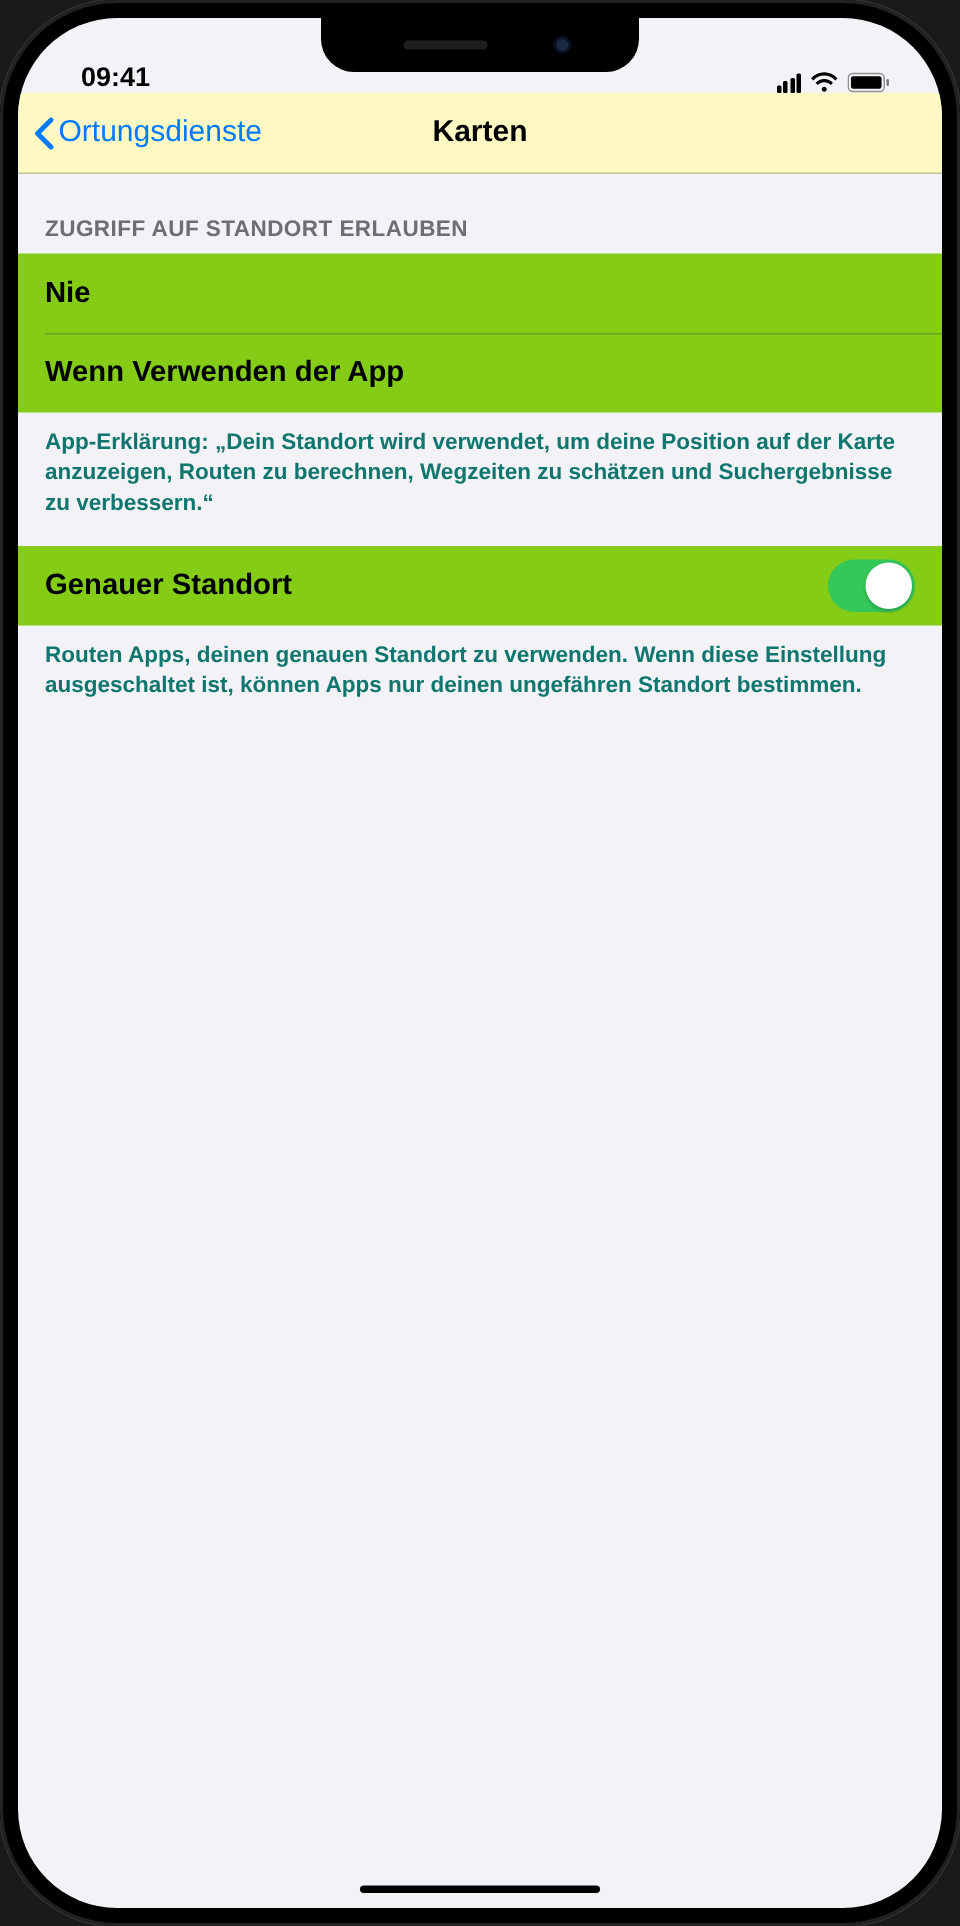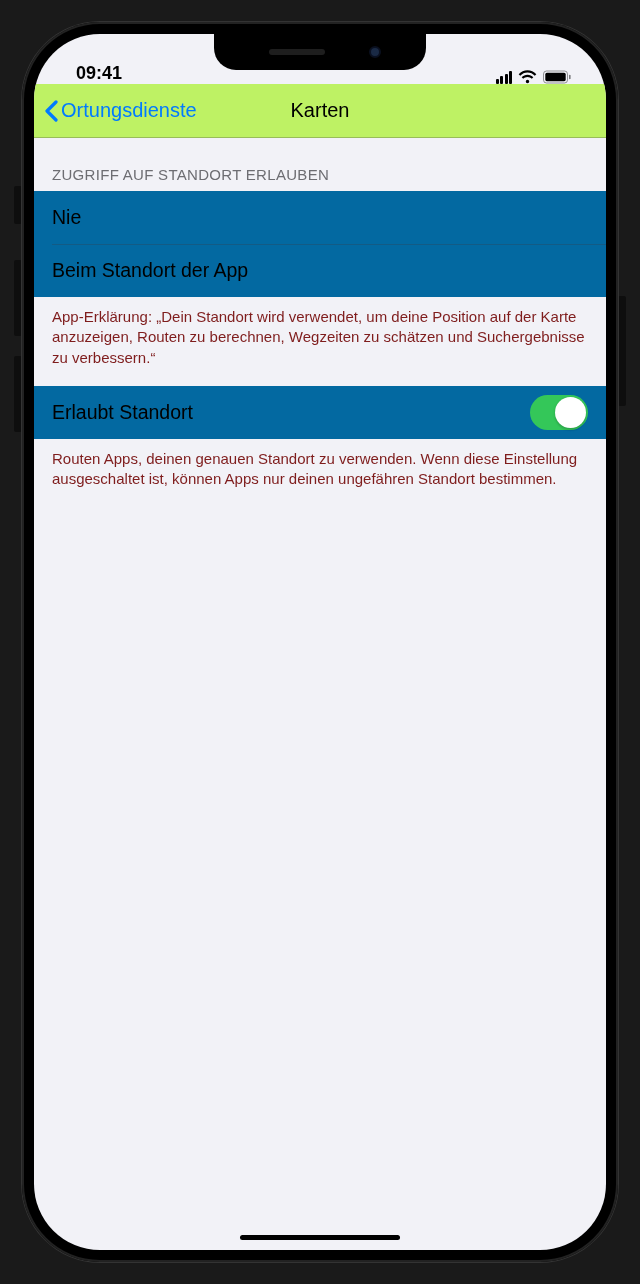--- a/index.html
+++ b/index.html
@@ -9,21 +9,20 @@
       justify-content: center;
       align-items: flex-start;
       min-height: 1284px;
       font-family: -apple-system, "Helvetica Neue", Helvetica, Arial, sans-serif;
     }
     .device {
       width: 640px;
       height: 1284px;
       background: #1a1a1a;
       position: relative;
-      padding: 22px;
     }
     .frame {
       width: 100%;
       height: 100%;
       background: #000;
       border-radius: 78px;
       padding: 12px;
       position: relative;
       box-shadow: 0 0 0 1px #333, inset 0 0 0 2px #222;
     }
@@ -75,50 +74,50 @@
     }
     .status-right { display: flex; align-items: center; gap: 6px; padding-right:6px;}
     .status-left{padding-left:6px;}
 
     .nav-bar {
       height: 54px;
       display: flex;
       align-items: center;
       padding: 0 10px;
       border-bottom: 0.5px solid rgba(60,60,67,0.29);
-      background: #bef264;
+      background: #fef9c3;
       position: relative;
     }
     .back-btn {
       display: flex;
       align-items: center;
       color: #007aff;
       font-size: 20px;
       gap: 3px;
       z-index: 2;
     }
     .back-chevron { display:flex; align-items:center;}
     .nav-title {
       position: absolute;
       left: 50%;
       transform: translateX(-50%);
       font-size: 20px;
-      font-weight: 400;
+      font-weight: 700;
       color: #000;
     }
 
-    .content { background: #f2f2f7; }
+    .content { background: #f2f2f7; font-weight: bold; }
     .section-header {
       padding: 28px 18px 8px;
       font-size: 15px;
       color: #6d6d72;
       text-transform: uppercase;
       letter-spacing: 0.3px;
     }
-    .list { background: #0369a1; }
+    .list { background: #84cc16; }
     .row {
       display: flex;
       align-items: center;
       justify-content: space-between;
       min-height: 53px;
       padding: 0 18px;
       font-size: 19.5px;
       color: #000;
       position: relative;
     }
@@ -129,21 +128,21 @@
       right: 0;
       bottom: 0;
       height: 0.5px;
       background: rgba(60,60,67,0.29);
     }
     .checkmark { color: #007aff; display:flex;align-items:center;}
     .footer-text {
       padding: 10px 18px 18px;
       font-size: 15px;
       line-height: 1.35;
-      color: #7f1d1d;
+      color: #0f766e;
     }
     .toggle {
       position: relative;
       width: 58px;
       height: 35px;
       background: #34c759;
       border-radius: 18px;
     }
     .toggle-knob {
       position: absolute;
@@ -220,29 +219,29 @@
       </div>
 
       <div class="content">
         <div class="section-header">ZUGRIFF AUF STANDORT ERLAUBEN</div>
 
         <div class="list">
           <div class="row">
             <span>Nie</span>
           </div>
           <div class="row">
-            <span>Beim Standort der App</span>
+            <span>Wenn Verwenden der App</span>
           </div>
         </div>
 
         <div class="footer-text">App-Erklärung: „Dein Standort wird verwendet, um deine Position auf der Karte anzuzeigen, Routen zu berechnen, Wegzeiten zu schätzen und Suchergebnisse zu verbessern.“</div>
 
         <div class="list">
           <div class="row">
-            <span>Erlaubt Standort</span>
+            <span>Genauer Standort</span>
             <div class="toggle">
               <div class="toggle-knob"></div>
             </div>
           </div>
         </div>
 
         <div class="footer-text">Routen Apps, deinen genauen Standort zu verwenden. Wenn diese Einstellung ausgeschaltet ist, können Apps nur deinen ungefähren Standort bestimmen.</div>
       </div>
 
       <div class="home-indicator"></div>

